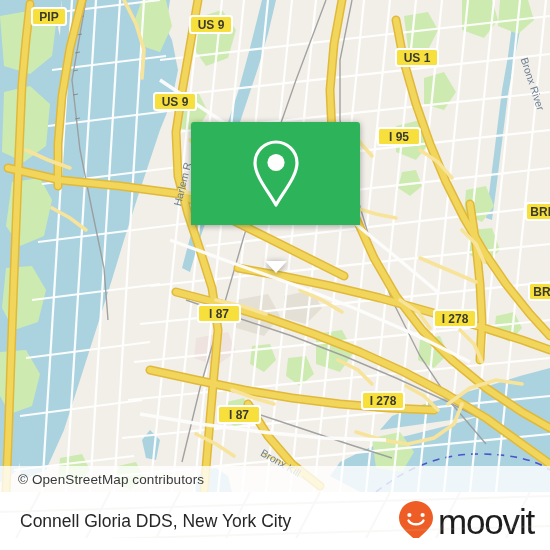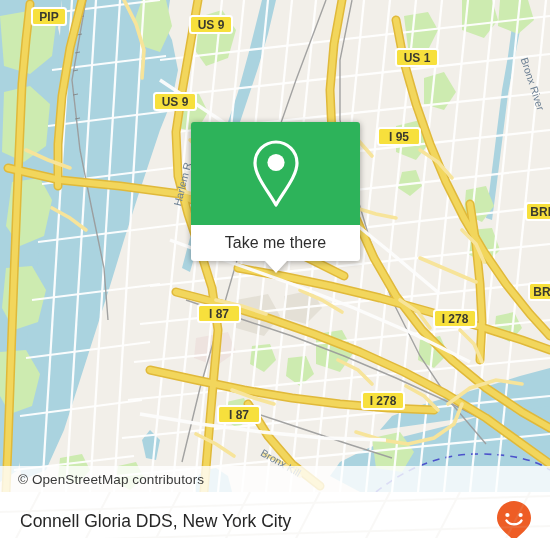--- a/index.html
+++ b/index.html
@@ -368,23 +368,20 @@
       <span class="attrib-text">© OpenStreetMap contributors</span>
     </div>
 
     <div class="popup">
       <div class="popup-head">
         <svg width="58" height="74" viewBox="0 0 58 74">
           <path d="M29,5 C17.4,5 8,14.4 8,26 C8,39 21,54 29,68 C37,54 50,39 50,26 C50,14.4 40.6,5 29,5 Z" fill="none" stroke="#ffffff" stroke-width="3.2" stroke-linejoin="round"></path>
           <circle cx="29" cy="25.5" r="8.6" fill="#ffffff"></circle>
         </svg>
       </div>
-      <div class="popup-foot">
-        <span class="popup-foot-label">Take me there</span>
-      </div>
       <div class="popup-tail"></div>
     </div>
   </div>
 
   <div id="footer">
     <svg class="footer-watermark" viewBox="0 0 550 58">
       <g stroke="#cfcabd" stroke-width="2" fill="none">
         <path d="M40,0 L10,58"></path>
           <path d="M110,0 L80,58"></path>
           <path d="M180,0 L150,58"></path>
@@ -398,15 +395,16 @@
       </g>
     </svg>
     <span class="footer-title">Connell Gloria DDS, New York City</span>
     <div class="brand">
       <svg width="40" height="44" viewBox="0 0 40 44">
         <path d="M20,2 C10.6,2 3,9.6 3,19 C3,29 13,34 20,42 C27,34 37,29 37,19 C37,9.6 29.4,2 20,2 Z" fill="#ee5d25"></path>
         <circle cx="13.4" cy="16" r="2.1" fill="#ffffff"></circle>
         <circle cx="26.6" cy="16" r="2.1" fill="#ffffff"></circle>
         <path d="M12.5,21.5 C15,26.5 25,26.5 27.5,21.5" fill="none" stroke="#ffffff" stroke-width="2.4" stroke-linecap="round"></path>
       </svg>
+      <span class="brand-word">moovit</span>
     </div>
   </div>
 </div>
 
 </body></html>

